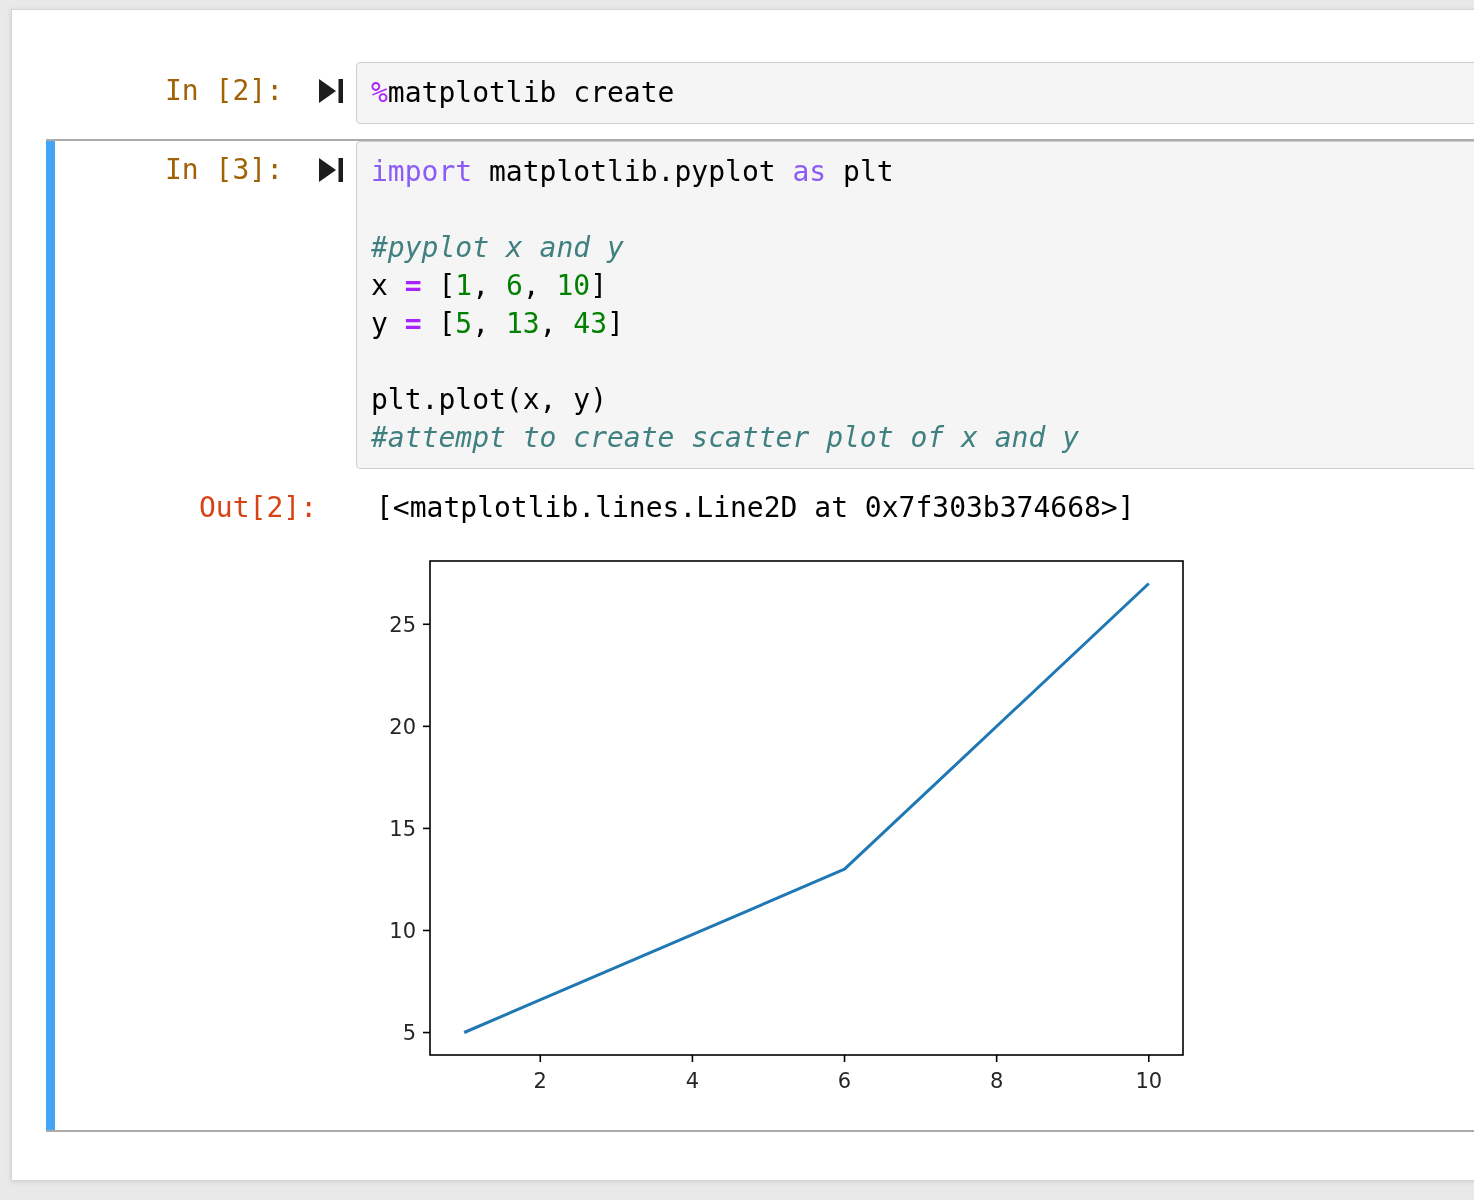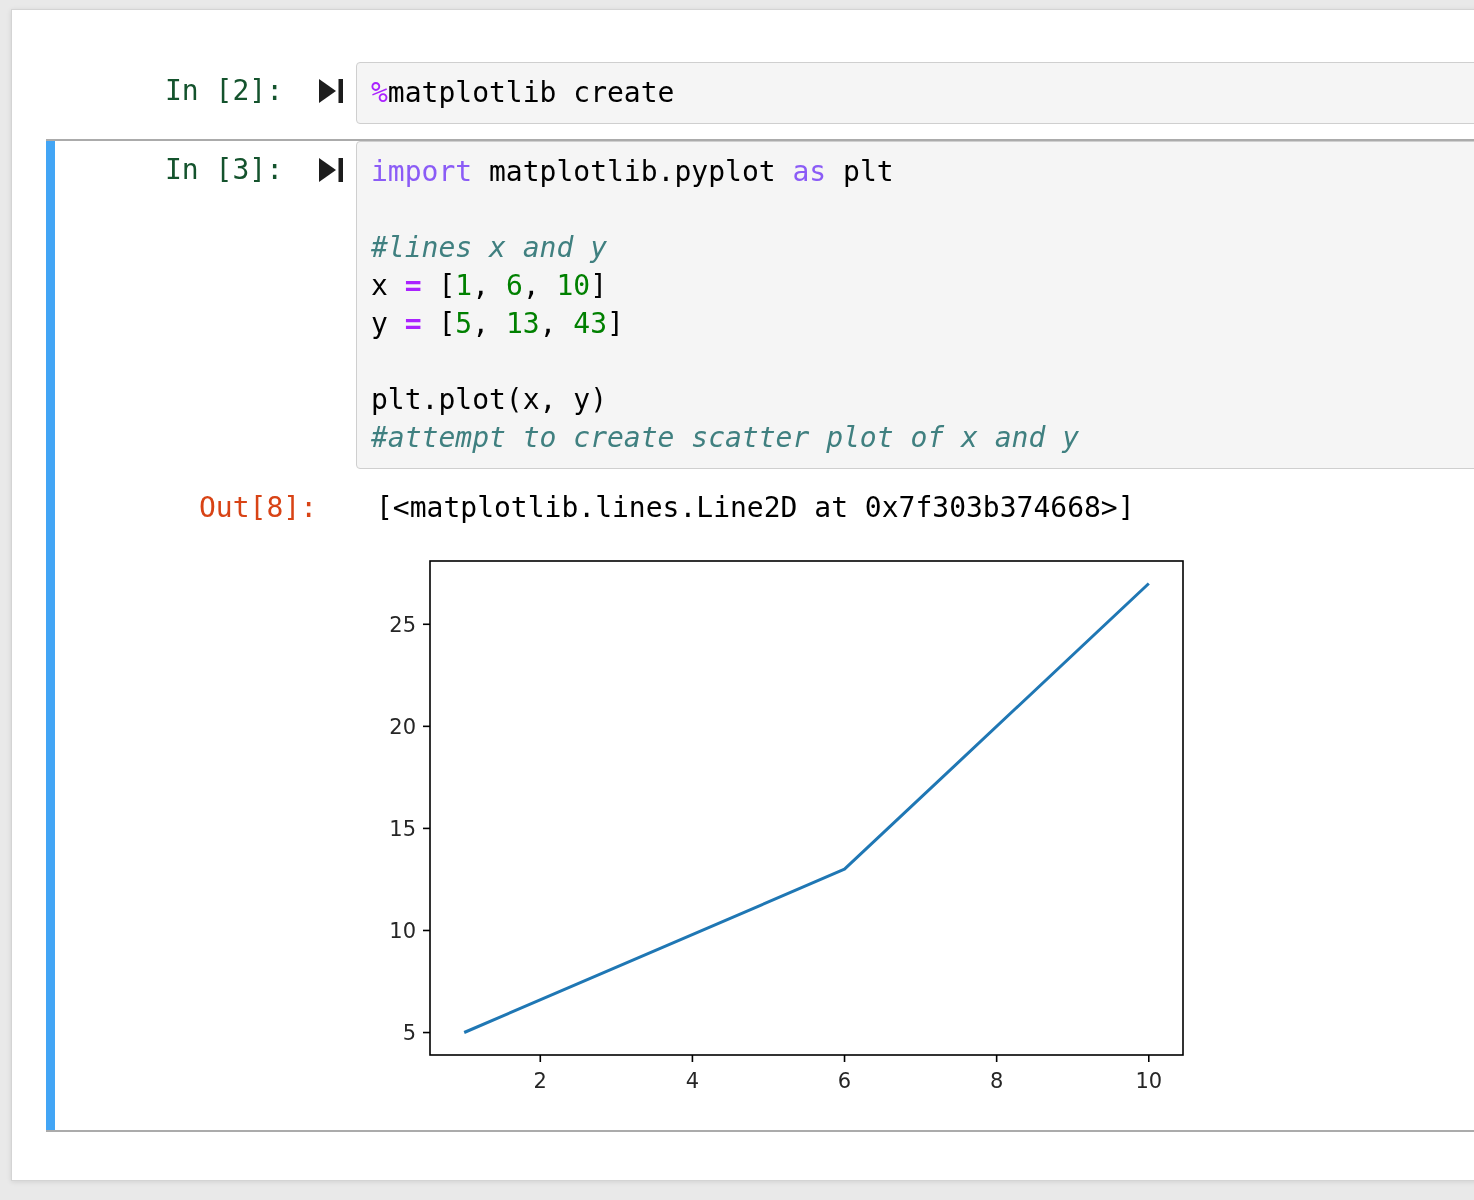--- a/index.html
+++ b/index.html
@@ -25,21 +25,21 @@
   }
   .sel-bar{position:absolute;left:0;top:0;bottom:0;width:9px;background:#42A5F5}
 
   .input-row{display:flex;align-items:flex-start}
   .prompt-col{
     flex:0 0 301px;width:301px;box-sizing:border-box;
     display:flex;justify-content:flex-end;align-items:center;
     padding:10px 11px 0 0;
   }
   .prompt{font-size:28px;line-height:38px;white-space:pre}
-  .prompt.in{color:#14532d}
+  .prompt.in{color:#a16207}
   .prompt.out{color:#D84315}
   .run-icon{margin-left:35px;width:27px;height:30px;cursor:pointer;flex:0 0 27px}
 
   .code-box{
     flex:1 1 auto;background:#f5f5f5;border:1px solid #cfcfcf;border-radius:4px;
     padding:11px 14px;min-height:38px;
   }
   .cl{min-height:38px;line-height:38px;font-size:28px;white-space:pre;color:#000}
   .tk-k{color:#8b5cf6;font-weight:normal}
   .tk-m{color:#AA22FF}
@@ -84,32 +84,32 @@
       <div class="prompt-col">
         <div class="prompt in mono">In [3]:</div>
         <svg class="run-icon" viewBox="0 0 27 30">
           <polygon points="1,3 18,15 1,27" fill="#1d1d1d"></polygon>
           <rect x="20.5" y="3" width="4.5" height="24" fill="#1d1d1d"></rect>
         </svg>
       </div>
       <div class="code-box mono">
           <div class="cl"><span class="tk-k">import</span><span class="tk-p"> matplotlib.pyplot </span><span class="tk-k">as</span><span class="tk-p"> plt</span></div>
           <div class="cl">&nbsp;</div>
-          <div class="cl"><span class="tk-c">#lines x and y</span></div>
+          <div class="cl"><span class="tk-c">#pyplot x and y</span></div>
           <div class="cl"><span class="tk-p">x </span><span class="tk-o">=</span><span class="tk-p"> [</span><span class="tk-n">1</span><span class="tk-p">, </span><span class="tk-n">6</span><span class="tk-p">, </span><span class="tk-n">10</span><span class="tk-p">]</span></div>
           <div class="cl"><span class="tk-p">y </span><span class="tk-o">=</span><span class="tk-p"> [</span><span class="tk-n">5</span><span class="tk-p">, </span><span class="tk-n">13</span><span class="tk-p">, </span><span class="tk-n">43</span><span class="tk-p">]</span></div>
           <div class="cl">&nbsp;</div>
           <div class="cl"><span class="tk-p">plt.plot(x, y)</span></div>
           <div class="cl"><span class="tk-c">#attempt to create scatter plot of x and y</span></div>
         </div>
     </div>
 
     <div class="output-row">
       <div class="out-prompt-col">
-        <div class="prompt out mono">Out[8]:</div>
+        <div class="prompt out mono">Out[2]:</div>
       </div>
       <div class="out-text mono">[&lt;matplotlib.lines.Line2D at 0x7f303b374668&gt;]</div>
     </div>
 
     <div class="chart-wrap">
       <svg id="chart" width="845" height="565" viewBox="0 0 845 565">
           <rect x="65" y="8" width="753" height="494" fill="#ffffff" stroke="#000000" stroke-width="1.6"></rect>
           <line x1="175.2878787878788" y1="502" x2="175.2878787878788" y2="509" stroke="#000" stroke-width="1.6"></line>
           <text class="chart-tick-label" x="175.2878787878788" y="535" text-anchor="middle">2</text>
           <line x1="327.409090909091" y1="502" x2="327.409090909091" y2="509" stroke="#000" stroke-width="1.6"></line>

